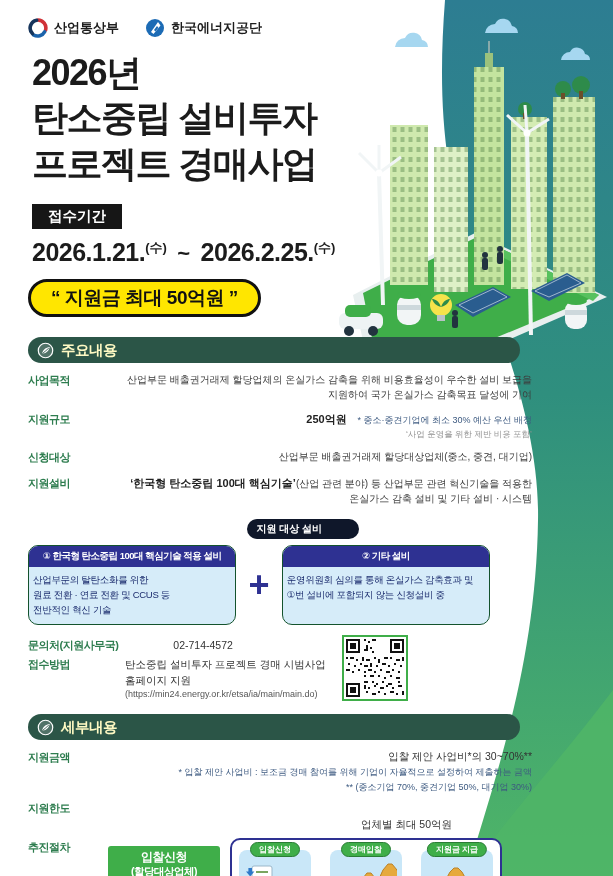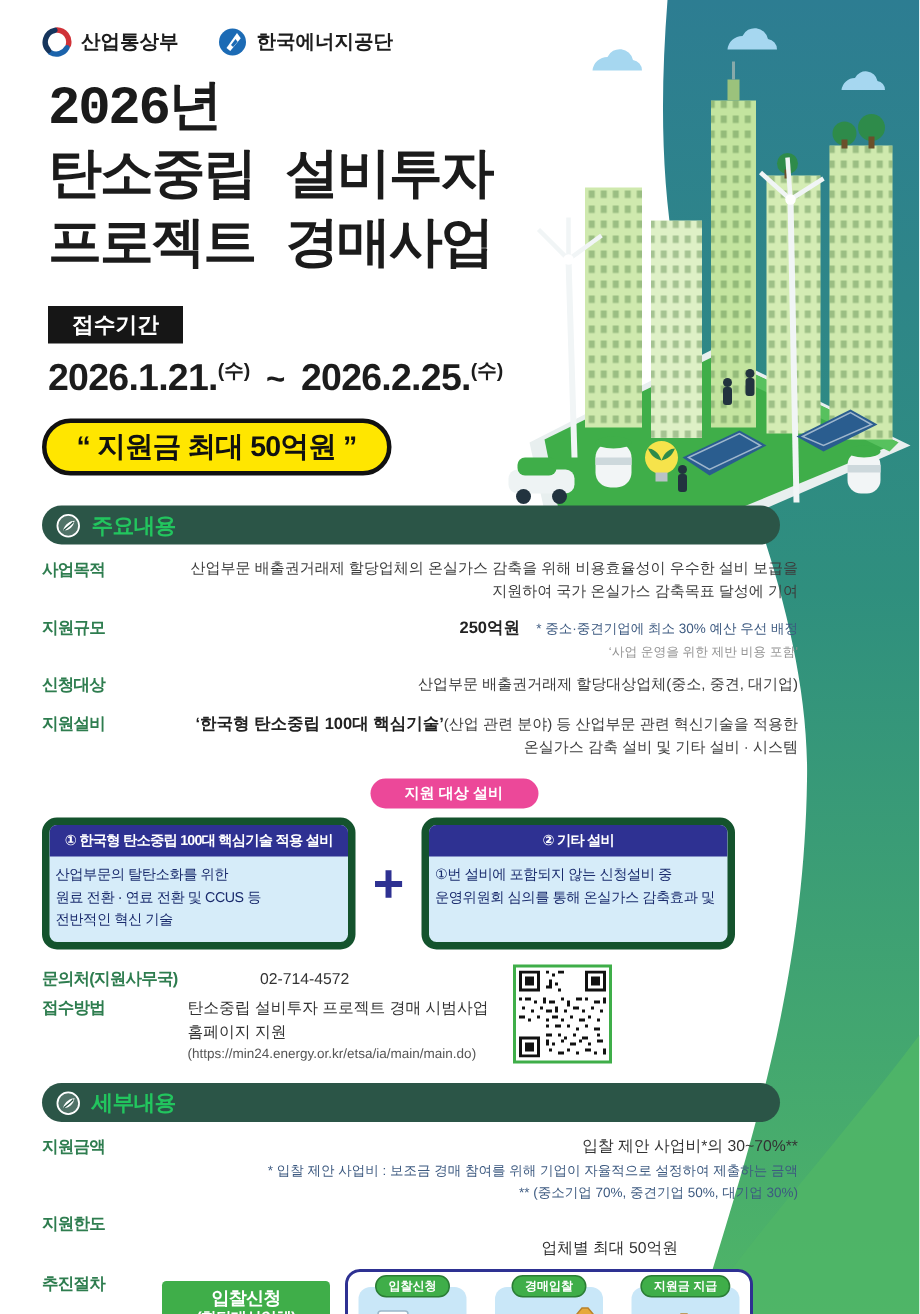--- a/index.html
+++ b/index.html
@@ -6,50 +6,50 @@
   .poster{position:relative;width:613px;height:876px;overflow:hidden;background:#fff;
           font-family:"Liberation Sans","DejaVu Sans",sans-serif;color:#333;}
   svg{display:block;}
   .bg-swoosh,.city{position:absolute;top:0;left:0;}
   .city{left:335px;top:5px;}
   .content{position:absolute;inset:0;padding:18px 0 0 28px;z-index:3;}
 
   .logo-row{display:flex;align-items:flex-end;gap:26px;margin-bottom:12px;}
   .logo{display:flex;align-items:center;gap:6px;font-size:13px;font-weight:bold;color:#1d1d1d;}
 
-  .title{font-size:36px;font-weight:800;line-height:1.26;letter-spacing:-1.5px;color:#1b1b1b;margin:0 0 18px 4px;font-family:Liberation Mono, monospace;}
+  .title{font-size:36px;font-weight:800;line-height:1.26;letter-spacing:-1.5px;color:#1b1b1b;margin:0 0 18px 4px;}
 
   .period-label{display:inline-block;background:#161616;color:#fff;font-size:14.5px;font-weight:bold;
                 padding:3px 16px;margin:0 0 9px 4px;}
   .period-dates{margin:0 0 12px 4px;color:#1c1c1c;white-space:nowrap;}
   .d{font-size:25px;font-weight:800;letter-spacing:-0.5px;}
   .dd{font-size:13px;font-weight:bold;vertical-align:9px;}
   .til{font-size:22px;font-weight:800;margin:0 6px;}
   .grant{display:inline-block;background:#ffe600;border:3px solid #111;border-radius:20px;
          font-size:19px;font-weight:800;color:#111;padding:3px 20px;letter-spacing:-0.5px;}
 
   .bar{width:492px;height:26px;background:#2b5547;border-radius:13px;display:flex;align-items:center;
-       gap:7px;padding-left:9px;box-sizing:border-box;color:#22c55e;font-size:14.5px;font-weight:bold;letter-spacing:-0.5px;}
+       gap:7px;padding-left:9px;box-sizing:border-box;color:#fef9c3;font-size:14.5px;font-weight:bold;letter-spacing:-0.5px;}
   .bar1{margin-top:20px;}
   .bar2{margin-top:13px;}
 
   .row{display:flex;margin-top:9px;line-height:1.5;}
   .lbl{flex:none;width:64px;margin-right:16px;font-size:11px;font-weight:bold;color:#2e7d4f;letter-spacing:-0.5px;}
   .lblw{flex:none;font-size:11px;font-weight:bold;color:#2e7d4f;letter-spacing:-0.5px;margin-right:10px;}
   .txt{width:424px;font-size:10px;color:#3c3c3c;word-break:keep-all;text-align:right;}
   .val{font-size:11px;font-weight:bold;color:#222;}
   .note{font-size:9px;color:#3d5a80;margin-left:8px;}
   .note2{font-size:9px;color:#3d5a80;line-height:1.6;}
   .subnote{font-size:8.5px;color:#929292;}
 
   .target-badge{width:92px;margin:13px auto 0 auto;transform:translateX(-18px);
-    background:#ec4899;color:#fff;font-size:10px;font-weight:bold;text-align:center;
+    background:#0f172a;color:#fff;font-size:10px;font-weight:bold;
     padding:3px 10px;border-radius:11px;}
   .boxes{display:flex;align-items:stretch;margin-top:6px;width:462px;}
-  .sbox{width:226px;border-radius:10px;overflow:hidden;border:5px solid #14532d;background:#d6ecf9;}
+  .sbox{width:226px;border-radius:10px;overflow:hidden;border:1px solid #14532d;background:#d6ecf9;}
   .sbox-h{background:#2e3192;color:#fff;font-size:9.5px;font-weight:bold;text-align:center;padding:4px 2px;letter-spacing:-0.5px;}
   .sbox-b{padding:6px 4px 7px 4px;text-align:left;font-size:9.5px;color:#1a2b6d;line-height:1.55;letter-spacing:-0.3px;}
   .plus{width:50px;display:flex;align-items:center;justify-content:center;
         font-size:36px;font-weight:900;color:#2e3192;line-height:1;}
 
   .contact-wrap{display:flex;margin-top:10px;}
   .contact-col{width:300px;}
   .crow{display:flex;align-items:baseline;margin-top:3px;line-height:1.45;gap:45px;}
   .cval{font-size:10.5px;color:#333;}
   .curl{font-size:9px;color:#555;margin-left:0;}
@@ -262,22 +262,22 @@
         <div class="sbox-b">
           <div>산업부문의 탈탄소화를 위한</div>
           <div>원료 전환 · 연료 전환 및 CCUS 등</div>
           <div>전반적인 혁신 기술</div>
         </div>
       </div>
       <div class="plus">+</div>
       <div class="sbox">
         <div class="sbox-h">② 기타 설비</div>
         <div class="sbox-b">
+          <div>운영위원회 심의를 통해 온실가스 감축효과 및</div>
           <div>①번 설비에 포함되지 않는 신청설비 중</div>
-          <div>운영위원회 심의를 통해 온실가스 감축효과 및</div>
         </div>
       </div>
     </div>
 
     <div class="contact-wrap">
       <div class="contact-col">
         <div class="crow">
           <span class="lblw">문의처(지원사무국)</span>
           <span class="cval">02-714-4572</span>
         </div>

